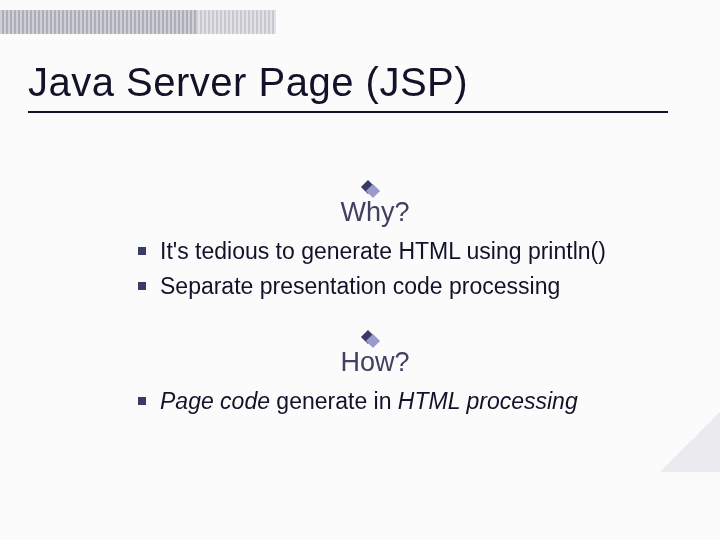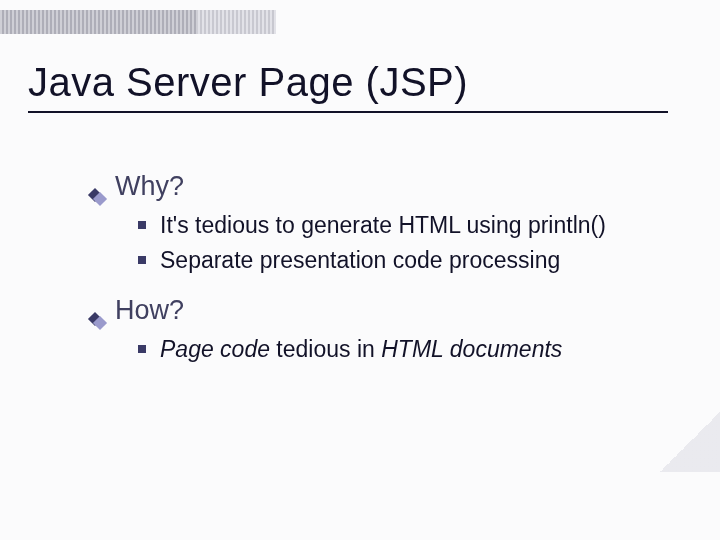--- a/index.html
+++ b/index.html
@@ -57,22 +57,23 @@
     width: 640px;
   }
   .body {
     position: absolute;
     top: 170px;
     left: 90px;
     width: 570px;
   }
   .l1 {
     display: flex;
-    align-items: flex-end;
+    align-items: center;
     margin-bottom: 4px;
+    flex-direction: column;
   }
   .l1 .bullet-diamond {
     width: 15px;
     height: 15px;
     flex-shrink: 0;
     margin-top: 11px;
     margin-right: 10px;
     position: relative;
   }
   .l1 .bullet-diamond::before,
@@ -160,21 +161,21 @@
     </div>
 
     <div class="l1">
       <span class="bullet-diamond"></span>
       <span class="l1-text">How?</span>
     </div>
     <div class="l2-wrap">
       <div class="l2">
         <span class="bullet-square"></span>
         <span class="l2-text">
-          <span class="italic">Page code</span><span> tedious in </span><span class="italic">HTML documents</span>
+          <span class="italic">Page code</span><span> generate in </span><span class="italic">HTML processing</span>
         </span>
       </div>
     </div>
 
   </div>
 
   <div class="corner"></div>
 </div>
 
 </body></html>

